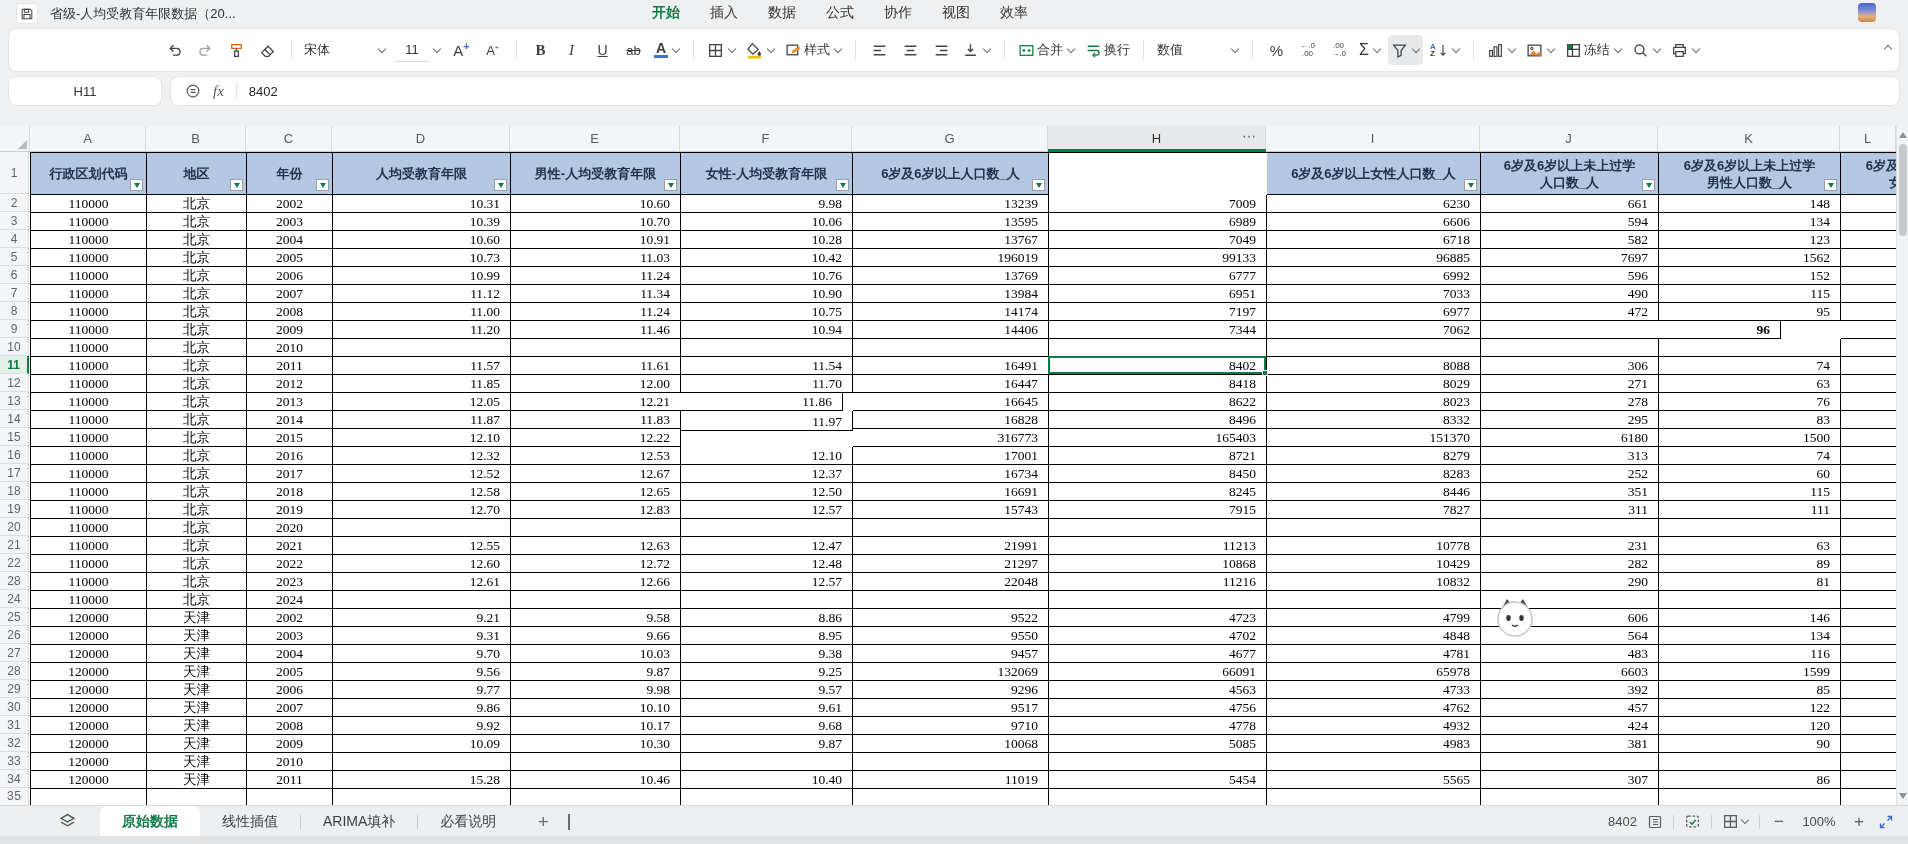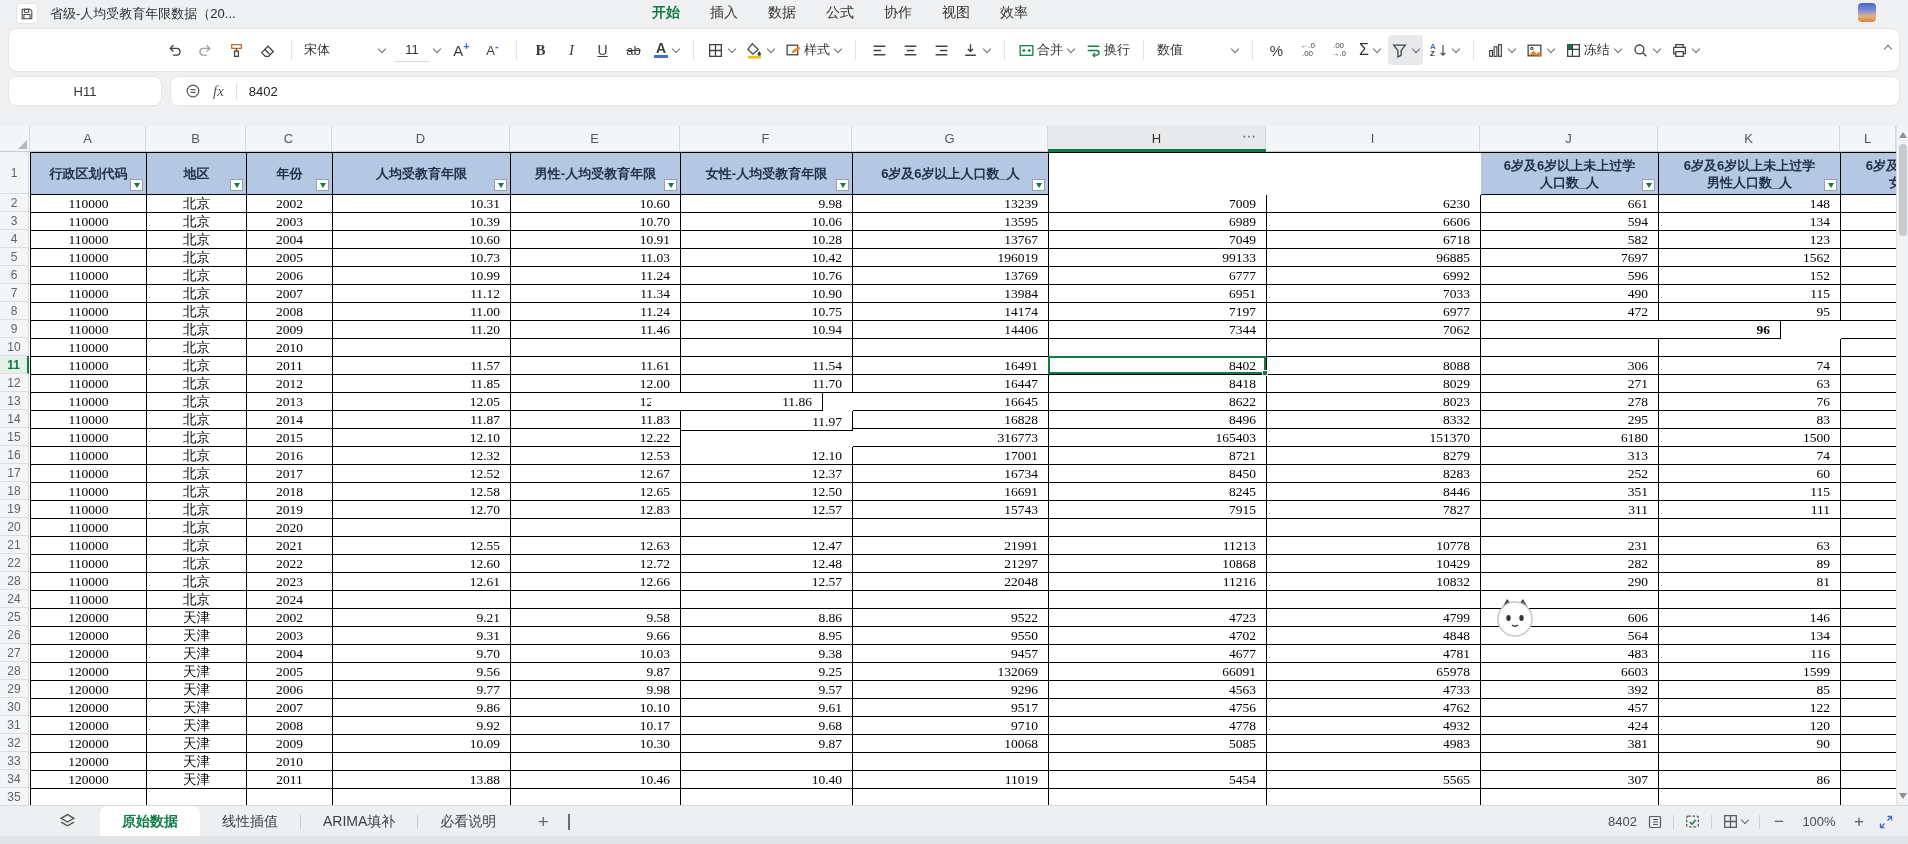--- a/index.html
+++ b/index.html
@@ -427,21 +427,21 @@
         <div class="rowhdr" style="top: 456px; height: 18px; width: 29px;">25</div>
         <div class="rowhdr" style="top: 474px; height: 18px; width: 29px;">26</div>
         <div class="rowhdr" style="top: 492px; height: 18px; width: 29px;">27</div>
         <div class="rowhdr" style="top: 510px; height: 18px; width: 29px;">28</div>
         <div class="rowhdr" style="top: 528px; height: 18px; width: 29px;">29</div>
         <div class="rowhdr" style="top: 546px; height: 18px; width: 29px;">30</div>
         <div class="rowhdr" style="top: 564px; height: 18px; width: 29px;">31</div>
         <div class="rowhdr" style="top: 582px; height: 18px; width: 29px;">32</div>
         <div class="rowhdr" style="top: 600px; height: 18px; width: 29px;">33</div>
         <div class="rowhdr" style="top: 618px; height: 18px; width: 29px;">34</div>
-        <div class="rowhdr" style="top: 636px; height: 18px; width: 29px;">35</div>
+        <div class="rowhdr" style="top: 636px; height: 18px; width: 29px; font-family: Liberation Mono, monospace;">35</div>
       </div>
     <div class="sheet">
         <div class="hcell" style="left: 0px; top: 0px; width: 116px; height: 42px;"><span>行政区划代码</span><span class="filterbtn"><span class="tri"></span></span></div>
         <div class="cell center" style="left: 0px; top: 42px; width: 116px; height: 18px;">110000</div>
         <div class="cell center" style="left: 0px; top: 60px; width: 116px; height: 18px;">110000</div>
         <div class="cell center" style="left: 0px; top: 78px; width: 116px; height: 18px;">110000</div>
         <div class="cell center" style="left: 0px; top: 96px; width: 116px; height: 18px;">110000</div>
         <div class="cell center" style="left: 0px; top: 114px; width: 116px; height: 18px;">110000</div>
         <div class="cell center" style="left: 0px; top: 132px; width: 116px; height: 18px;">110000</div>
         <div class="cell center" style="left: 0px; top: 150px; width: 116px; height: 18px;">110000</div>
@@ -568,21 +568,21 @@
         <div class="cell right" style="left: 302px; top: 438px; width: 178px; height: 18px;"></div>
         <div class="cell right" style="left: 302px; top: 456px; width: 178px; height: 18px;">9.21</div>
         <div class="cell right" style="left: 302px; top: 474px; width: 178px; height: 18px;">9.31</div>
         <div class="cell right" style="left: 302px; top: 492px; width: 178px; height: 18px;">9.70</div>
         <div class="cell right" style="left: 302px; top: 510px; width: 178px; height: 18px;">9.56</div>
         <div class="cell right" style="left: 302px; top: 528px; width: 178px; height: 18px;">9.77</div>
         <div class="cell right" style="left: 302px; top: 546px; width: 178px; height: 18px;">9.86</div>
         <div class="cell right" style="left: 302px; top: 564px; width: 178px; height: 18px;">9.92</div>
         <div class="cell right" style="left: 302px; top: 582px; width: 178px; height: 18px;">10.09</div>
         <div class="cell right" style="left: 302px; top: 600px; width: 178px; height: 18px;"></div>
-        <div class="cell right" style="left: 302px; top: 618px; width: 178px; height: 18px;">13.88</div>
+        <div class="cell right" style="left: 302px; top: 618px; width: 178px; height: 18px;">15.28</div>
         <div class="cell right" style="left: 302px; top: 636px; width: 178px; height: 18px;"></div>
         <div class="hcell" style="left: 480px; top: 0px; width: 170px; height: 42px;"><span>男性-人均受教育年限</span><span class="filterbtn"><span class="tri"></span></span></div>
         <div class="cell right" style="left: 480px; top: 42px; width: 170px; height: 18px;">10.60</div>
         <div class="cell right" style="left: 480px; top: 60px; width: 170px; height: 18px;">10.70</div>
         <div class="cell right" style="left: 480px; top: 78px; width: 170px; height: 18px;">10.91</div>
         <div class="cell right" style="left: 480px; top: 96px; width: 170px; height: 18px;">11.03</div>
         <div class="cell right" style="left: 480px; top: 114px; width: 170px; height: 18px;">11.24</div>
         <div class="cell right" style="left: 480px; top: 132px; width: 170px; height: 18px;">11.34</div>
         <div class="cell right" style="left: 480px; top: 150px; width: 170px; height: 18px;">11.24</div>
         <div class="cell right" style="left: 480px; top: 168px; width: 170px; height: 18px;">11.46</div>
@@ -617,21 +617,21 @@
         <div class="cell right" style="left: 650px; top: 60px; width: 172px; height: 18px;">10.06</div>
         <div class="cell right" style="left: 650px; top: 78px; width: 172px; height: 18px;">10.28</div>
         <div class="cell right" style="left: 650px; top: 96px; width: 172px; height: 18px;">10.42</div>
         <div class="cell right" style="left: 650px; top: 114px; width: 172px; height: 18px;">10.76</div>
         <div class="cell right" style="left: 650px; top: 132px; width: 172px; height: 18px;">10.90</div>
         <div class="cell right" style="left: 650px; top: 150px; width: 172px; height: 18px;">10.75</div>
         <div class="cell right" style="left: 650px; top: 168px; width: 172px; height: 18px;">10.94</div>
         <div class="cell right" style="left: 650px; top: 186px; width: 172px; height: 18px;"></div>
         <div class="cell right" style="left: 650px; top: 204px; width: 172px; height: 18px;">11.54</div>
         <div class="cell right" style="left: 650px; top: 222px; width: 172px; height: 18px;">11.70</div>
-        <div class="cell right" style="left: 620px; top: 240px; width: 172px; height: 18px;">11.86</div>
+        <div class="cell right" style="left: 640px; top: 240px; width: 172px; height: 18px;">11.86</div>
         <div class="cell right" style="left: 650px; top: 258px; width: 172px; height: 18px;">11.92</div>
         <div class="cell right" style="left: 650px; top: 260px; width: 172px; height: 18px;">11.97</div>
         <div class="cell right" style="left: 650px; top: 294px; width: 172px; height: 18px;">12.10</div>
         <div class="cell right" style="left: 650px; top: 312px; width: 172px; height: 18px;">12.37</div>
         <div class="cell right" style="left: 650px; top: 330px; width: 172px; height: 18px;">12.50</div>
         <div class="cell right" style="left: 650px; top: 348px; width: 172px; height: 18px;">12.57</div>
         <div class="cell right" style="left: 650px; top: 366px; width: 172px; height: 18px;"></div>
         <div class="cell right" style="left: 650px; top: 384px; width: 172px; height: 18px;">12.47</div>
         <div class="cell right" style="left: 650px; top: 402px; width: 172px; height: 18px;">12.48</div>
         <div class="cell right" style="left: 650px; top: 420px; width: 172px; height: 18px;">12.57</div>
@@ -709,20 +709,21 @@
         <div class="cell right" style="left: 1018px; top: 474px; width: 218px; height: 18px;">4702</div>
         <div class="cell right" style="left: 1018px; top: 492px; width: 218px; height: 18px;">4677</div>
         <div class="cell right" style="left: 1018px; top: 510px; width: 218px; height: 18px;">66091</div>
         <div class="cell right" style="left: 1018px; top: 528px; width: 218px; height: 18px;">4563</div>
         <div class="cell right" style="left: 1018px; top: 546px; width: 218px; height: 18px;">4756</div>
         <div class="cell right" style="left: 1018px; top: 564px; width: 218px; height: 18px;">4778</div>
         <div class="cell right" style="left: 1018px; top: 582px; width: 218px; height: 18px;">5085</div>
         <div class="cell right" style="left: 1018px; top: 600px; width: 218px; height: 18px;"></div>
         <div class="cell right" style="left: 1018px; top: 618px; width: 218px; height: 18px;">5454</div>
         <div class="cell right" style="left: 1018px; top: 636px; width: 218px; height: 18px;"></div>
+        <div class="hcell" style="left: 1236px; top: 0px; width: 214px; height: 42px;"><span>6岁及6岁以上女性人口数_人</span><span class="filterbtn"><span class="tri"></span></span></div>
         <div class="cell right" style="left: 1236px; top: 42px; width: 214px; height: 18px;">6230</div>
         <div class="cell right" style="left: 1236px; top: 60px; width: 214px; height: 18px;">6606</div>
         <div class="cell right" style="left: 1236px; top: 78px; width: 214px; height: 18px;">6718</div>
         <div class="cell right" style="left: 1236px; top: 96px; width: 214px; height: 18px;">96885</div>
         <div class="cell right" style="left: 1236px; top: 114px; width: 214px; height: 18px;">6992</div>
         <div class="cell right" style="left: 1236px; top: 132px; width: 214px; height: 18px;">7033</div>
         <div class="cell right" style="left: 1236px; top: 150px; width: 214px; height: 18px;">6977</div>
         <div class="cell right" style="left: 1236px; top: 168px; width: 214px; height: 18px;">7062</div>
         <div class="cell right" style="left: 1236px; top: 186px; width: 214px; height: 18px;"></div>
         <div class="cell right" style="left: 1236px; top: 204px; width: 214px; height: 18px;">8088</div>

